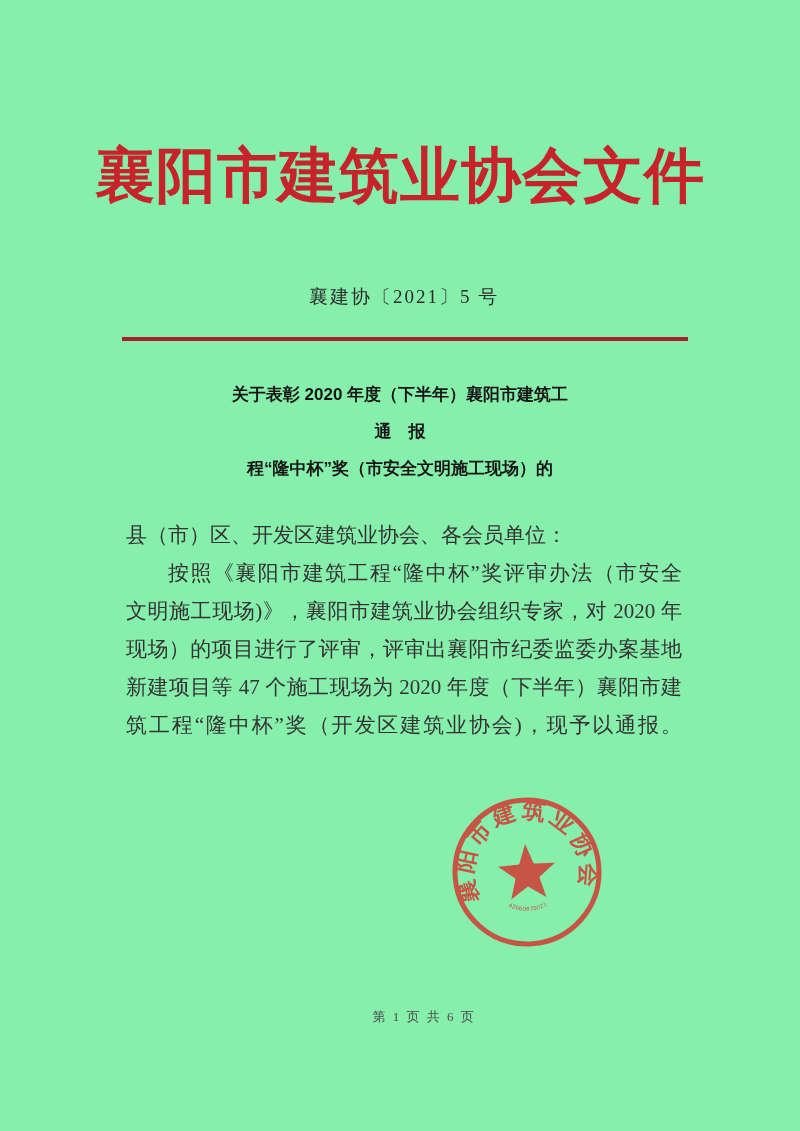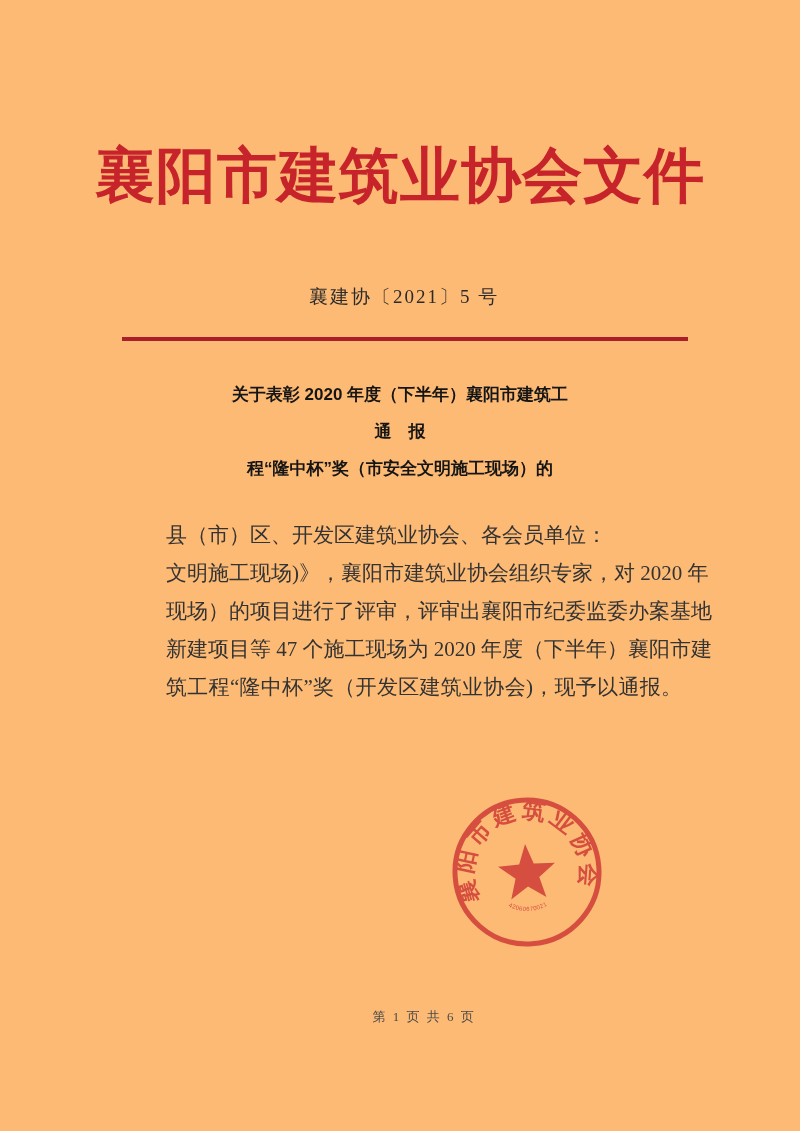--- a/index.html
+++ b/index.html
@@ -1,20 +1,20 @@
 <!DOCTYPE html>
 <html><head>
 <meta charset="utf-8">
 <style>
   html, body { margin: 0; padding: 0; background: #ffffff; }
   .page {
     position: relative;
     width: 800px;
     height: 1131px;
-    background: #fdba74;
+    background: #86efac;
     overflow: hidden;
     font-family: "Liberation Serif", serif;
   }
   .header-title {
     position: absolute;
     top: 136px;
     left: 0;
     width: 100%;
     text-align: center;
     font-size: 60px;
@@ -60,21 +60,20 @@
     top: 516px;
     width: 556px;
     font-size: 21px;
     line-height: 38px;
     color: #333333;
   }
   .body-line {
     text-align: justify;
     text-align-last: justify;
     white-space: nowrap;
-    margin-left: 40px;
   }
   .body-line.salutation {
     text-align: left;
     text-align-last: left;
   }
   .body-line.indent {
     text-indent: 42px;
   }
   .date-line {
     position: absolute;
@@ -120,20 +119,21 @@
   <div class="red-rule"></div>
 
   <div class="doc-title">
     <div>关于表彰 2020 年度（下半年）襄阳市建筑工</div>
     <div>通　报</div>
     <div>程“隆中杯”奖（市安全文明施工现场）的</div>
   </div>
 
   <div class="body-text">
     <div class="body-line salutation">县（市）区、开发区建筑业协会、各会员单位：</div>
+    <div class="body-line indent">按照《襄阳市建筑工程“隆中杯”奖评审办法（市安全</div>
     <div class="body-line">文明施工现场)》，襄阳市建筑业协会组织专家，对 2020 年</div>
     <div class="body-line">现场）的项目进行了评审，评审出襄阳市纪委监委办案基地</div>
     <div class="body-line">新建项目等 47 个施工现场为 2020 年度（下半年）襄阳市建</div>
     <div class="body-line">筑工程“隆中杯”奖（开发区建筑业协会)，现予以通报。</div>
   </div>
 
 
   <svg class="seal" viewBox="0 0 162 162" xmlns="http://www.w3.org/2000/svg">
     <circle cx="81" cy="81" r="72" fill="none" stroke="#d04038" stroke-width="5"></circle>
     <polygon points="81,53 88.3,72.9 109.5,73.7 92.9,86.9 98.6,107.3 81,95.5 63.4,107.3 69.1,86.9 52.5,73.7 73.7,72.9" fill="#d04038"></polygon>

